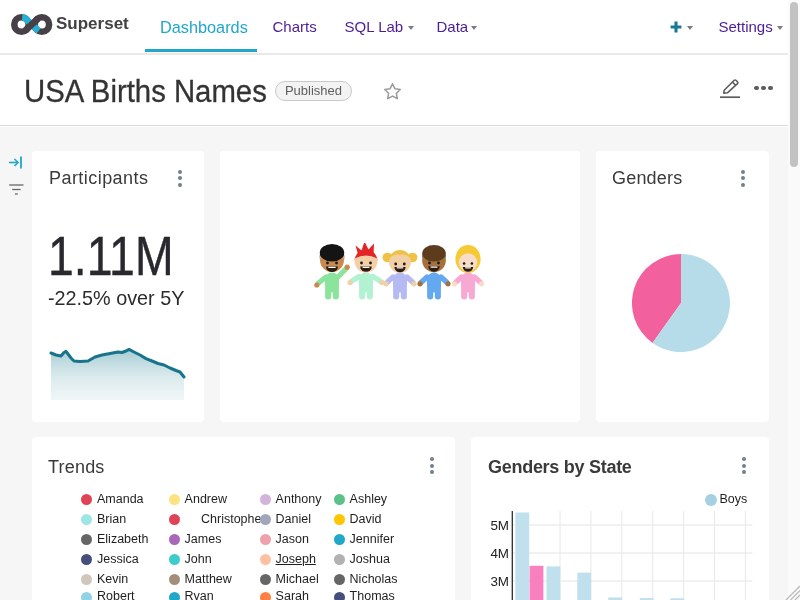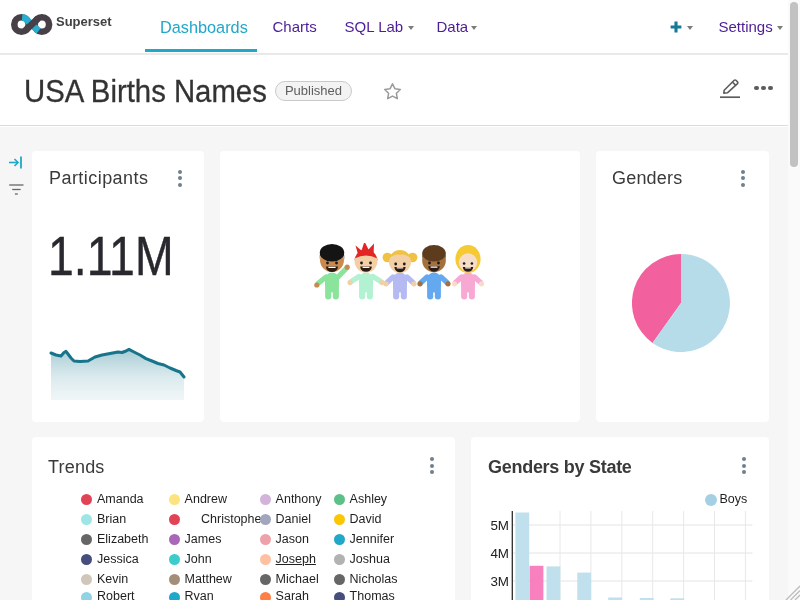--- a/index.html
+++ b/index.html
@@ -25,21 +25,21 @@
 
   <div class="abs nav"></div>
   <svg class="abs" style="left:11px; top:14px;" width="42" height="21" viewBox="0 0 42 21">
     <g fill="none" stroke="#474147" stroke-width="6.6">
       <circle cx="10.5" cy="10.5" r="7.2"></circle>
       <circle cx="30.9" cy="10.5" r="7.2"></circle>
     </g>
     <path d="M 11.13 3.33 A 7.2 7.2 0 0 1 14.1 4.26 L 27.3 16.74 A 7.2 7.2 0 0 1 25.0 14.63" fill="none" stroke="#27aed3" stroke-width="6.6"></path>
     <path d="M 14.1 16.74 L 27.3 4.26" fill="none" stroke="#474147" stroke-width="6.6"></path>
   </svg>
-  <div class="abs" style="left:56px; top:14.5px; font-size:13px; font-weight:bold; color:#424242; line-height:1;">Superset</div>
+  <div class="abs" style="left:56px; top:14.5px; font-size:17px; font-weight:bold; color:#424242; line-height:1;">Superset</div>
   <div class="abs navtxt" style="left:160px; top:19px; font-size:16.3px; color:#20a7c9;">Dashboards</div>
   <div class="abs" style="left:145px; top:48.5px; width:112px; height:3px; background:#20a7c9;"></div>
   <div class="abs navtxt" style="left:272.5px; top:19px;">Charts</div>
   <div class="abs navtxt" style="left:344.5px; top:19px;">SQL Lab</div>
   <div class="abs caret" style="left:407.5px; top:26px;"></div>
   <div class="abs navtxt" style="left:436.5px; top:19px;text-align:right;">Data</div>
   <div class="abs caret" style="left:470.5px; top:26px;"></div>
   <svg class="abs" style="left:670px; top:20.5px;" width="12" height="12" viewBox="0 0 12 12">
       <path d="M6 0.6 L6 11.4 M0.6 6 L11.4 6" stroke="#157a96" stroke-width="3.1"></path>
     </svg>
@@ -84,20 +84,21 @@
   </svg>
 
   <div class="card" style="left:32px; top:151px; width:172px; height:271px;"></div>
   <div class="ctitle" style="left:49px; top:168.5px; letter-spacing:0.45px;">Participants</div>
   <div class="kebab" style="left:177.5px; top:169.5px;">
       <span></span>
       <span></span>
       <span></span>
     </div>
   <div class="abs" style="left:47.5px; top:229.4px; font-size:55px; color:#28282e; line-height:1; -webkit-text-stroke:0.4px #28282e; transform:scaleX(0.844); transform-origin:0 0;">1.11M</div>
+  <div class="abs" style="left:48px; top:289.2px; font-size:19.8px; color:#2b2b2b; line-height:1;">-22.5% over 5Y</div>
   <svg class="abs" style="left:49px; top:344px;" width="137" height="56" viewBox="0 0 137 56">
     <defs>
       <linearGradient id="sparkfill" x1="0" y1="0" x2="0" y2="1">
         <stop offset="0" stop-color="#a2cad3" stop-opacity="0.95"></stop>
           <stop offset="0.55" stop-color="#d2e5e9" stop-opacity="0.8"></stop>
         <stop offset="1" stop-color="#eaf3f5" stop-opacity="0.7"></stop>
       </linearGradient>
     </defs>
     <path d="M2 9 L7 11 L12 12 L15 8.5 L17 7.4 L19 10 L22 14 L25 17 L31 17.5 L39 17 L46 13 L53 11 L61 9.5 L69 8 L73 8.5 L77 7 L80 5.4 L85 8 L91 11 L97 14.6 L103 17 L109 19.5 L115 21 L121 24 L127 26.5 L131 28 L135 33 L135 56 L2 56 Z" fill="url(#sparkfill)" stroke="none"></path>
     <path d="M2 9 L7 11 L12 12 L15 8.5 L17 7.4 L19 10 L22 14 L25 17 L31 17.5 L39 17 L46 13 L53 11 L61 9.5 L69 8 L73 8.5 L77 7 L80 5.4 L85 8 L91 11 L97 14.6 L103 17 L109 19.5 L115 21 L121 24 L127 26.5 L131 28 L135 33" fill="none" stroke="#17748a" stroke-width="3" stroke-linejoin="round" stroke-linecap="round"></path>

